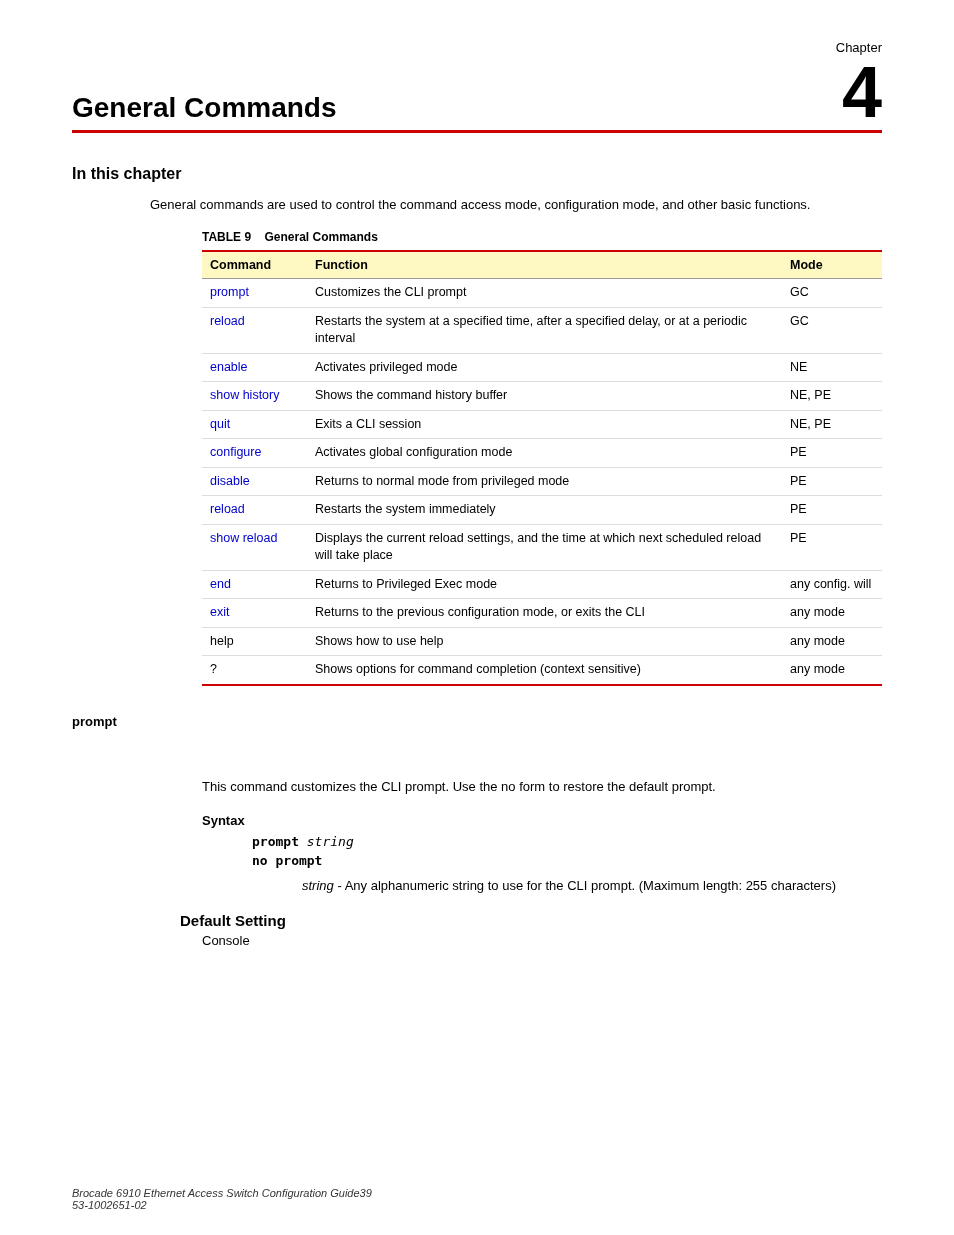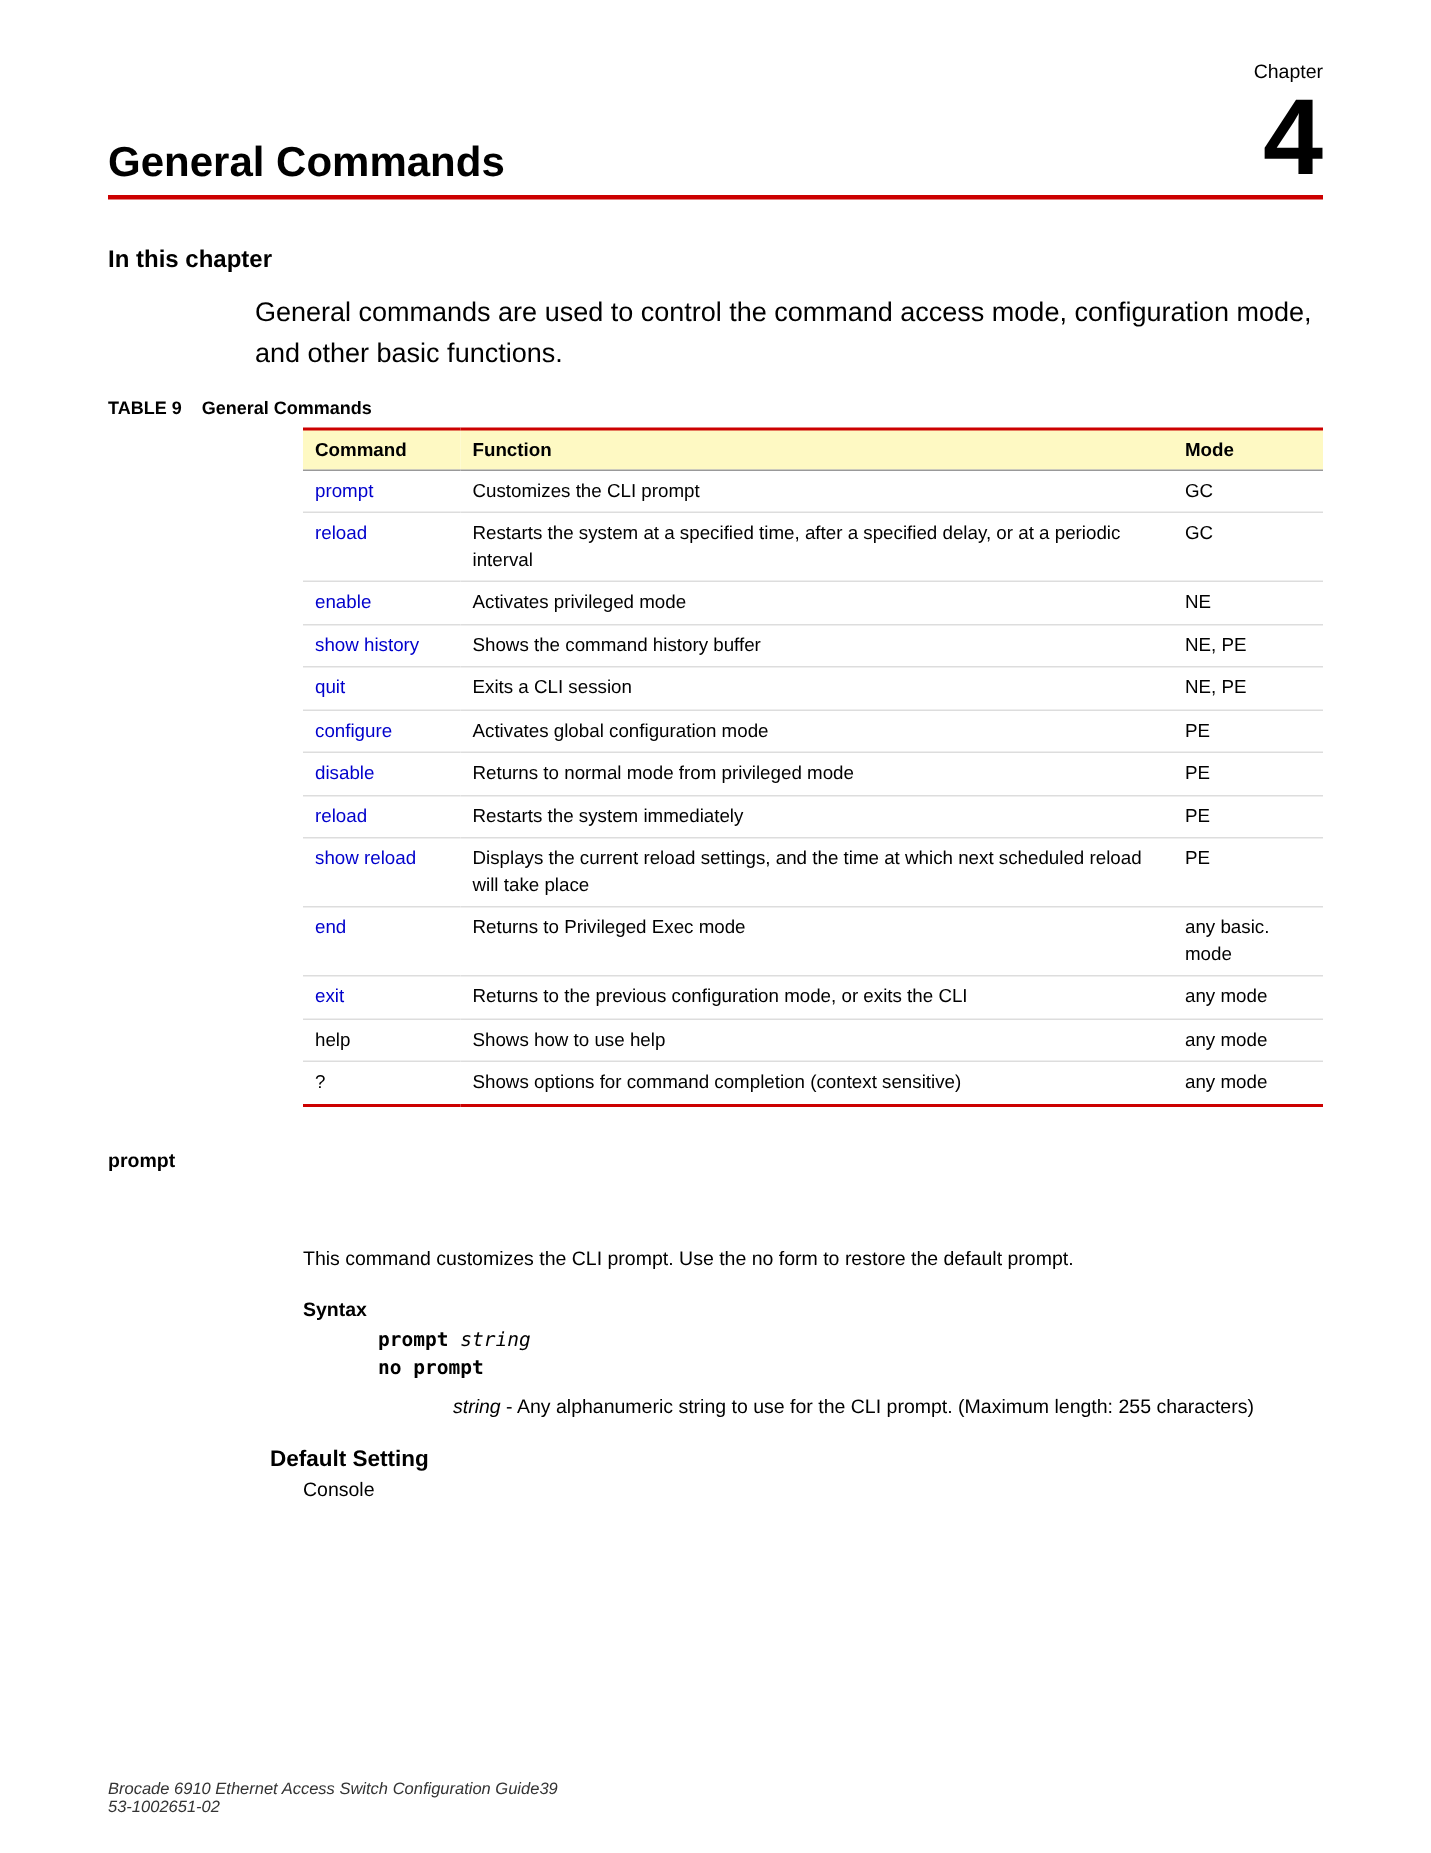--- a/index.html
+++ b/index.html
@@ -41,26 +41,27 @@
       border-top: 3px solid #cc0000;
       margin-bottom: 32px;
     }
     .section-title {
       font-size: 16px;
       font-weight: bold;
       margin-bottom: 12px;
       margin-top: 10px;
     }
     .intro-text {
-      margin-left: 98px;
+      margin-left: 78px;
       margin-bottom: 16px;
-      font-size: 18px;
+      font-size: 13px;
       line-height: 1.5;
     }
     .table-label {
+      margin-left: 130px;
       font-size: 12px;
       font-weight: bold;
       margin-bottom: 6px;
     }
     .table-label span.table-num {
       font-weight: bold;
     }
     .commands-table {
       margin-left: 130px;
       width: calc(100% - 130px);
@@ -248,21 +249,21 @@
           <td class="col-mode">PE</td>
         </tr>
         <tr>
           <td class="col-command"><a href="#" class="cmd-link">show reload</a></td>
           <td>Displays the current reload settings, and the time at which next scheduled reload will take place</td>
           <td class="col-mode">PE</td>
         </tr>
         <tr>
           <td class="col-command"><a href="#" class="cmd-link">end</a></td>
           <td>Returns to Privileged Exec mode</td>
-          <td class="col-mode">any basic. mode</td>
+          <td class="col-mode">any config. will</td>
         </tr>
         <tr>
           <td class="col-command"><a href="#" class="cmd-link">exit</a></td>
           <td>Returns to the previous configuration mode, or exits the CLI</td>
           <td class="col-mode">any mode</td>
         </tr>
         <tr>
           <td class="col-command">help</td>
           <td>Shows how to use help</td>
           <td class="col-mode">any mode</td>

